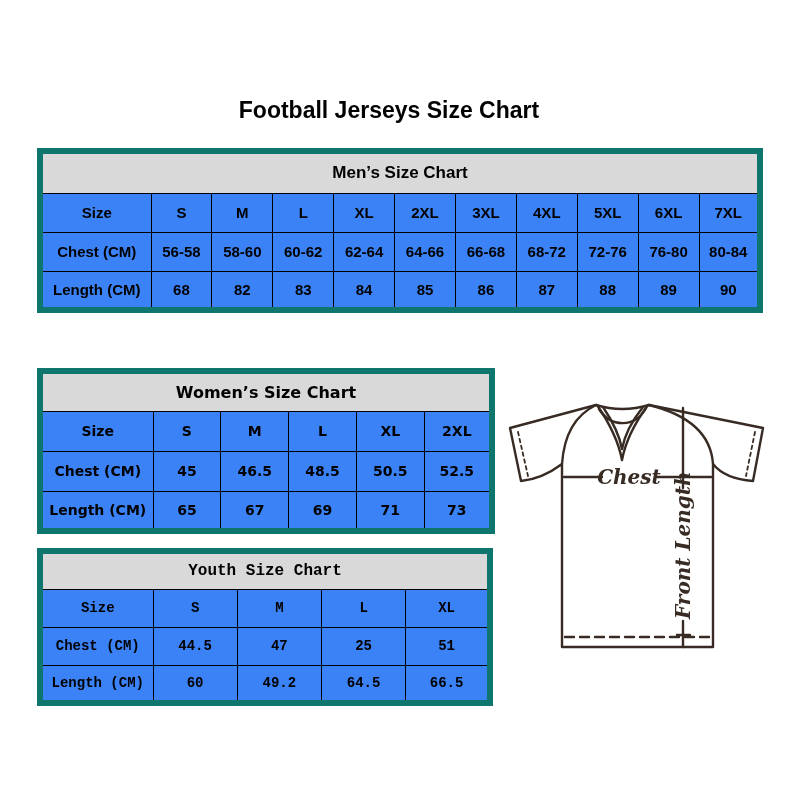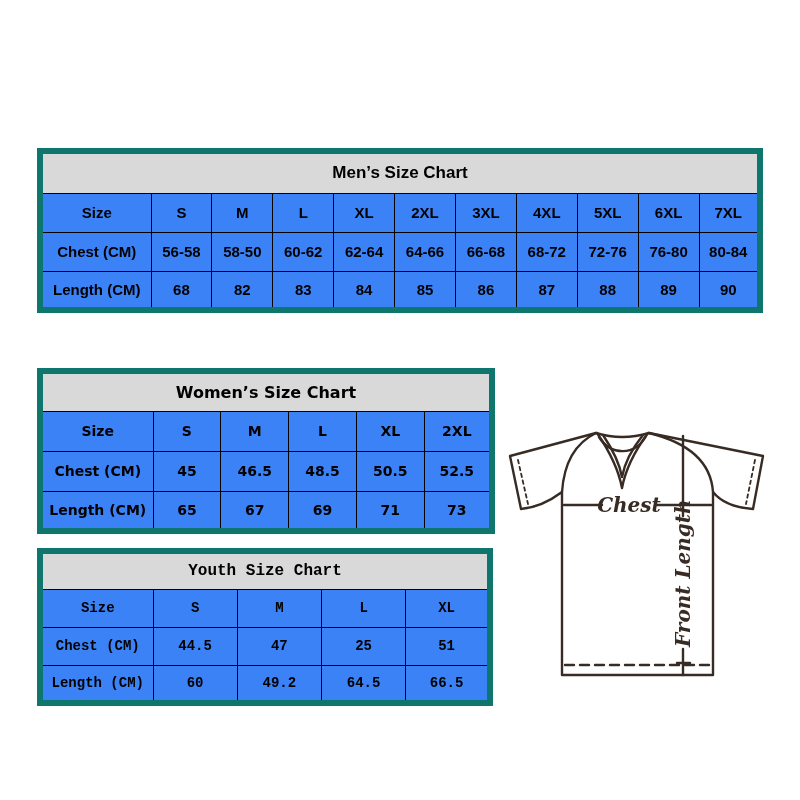--- a/index.html
+++ b/index.html
@@ -31,31 +31,32 @@
   #womens,#youth{font-family:"DejaVu Sans",sans-serif;font-size:14px;padding-left:32px;}
   #womens{left:37px;top:368px;width:458px;}
   #womens tr{height:40px;}
   #womens .caption{font-size:16px;}
   #womens col.label-col{width:113px;}
   #youth{left:37px;top:548px;width:456px;}
   #youth tr{height:38px;font-family:Liberation Mono, monospace;}
   #youth .caption{font-size:16px;}
   #youth col.label-col{width:113px;}
   
-  .jersey-wrap{position:absolute;left:506px;top:428px;width:260px;height:250px;}
+  .jersey-wrap{position:absolute;left:506px;top:400px;width:260px;height:250px;}
   .jersey-wrap svg{display:block;width:260px;height:250px;}
   .jersey-label{
     font-family:"DejaVu Serif",serif;font-style:italic;font-weight:bold;
   }
 </style>
 </head>
 <body>
 
 <div class="page">
 
+  <div class="page-title">Football Jerseys Size Chart</div>
 
   <table class="size-table" id="mens">
       <colgroup>
         <col class="label-col">
         <col>
         <col>
         <col>
         <col>
         <col>
         <col>
@@ -77,21 +78,21 @@
           <td>2XL</td>
           <td>3XL</td>
           <td>4XL</td>
           <td>5XL</td>
           <td>6XL</td>
           <td>7XL</td>
         </tr>
         <tr>
           <td class="label">Chest (CM)</td>
           <td>56-58</td>
-          <td>58-50</td>
+          <td>58-60</td>
           <td>60-62</td>
           <td>62-64</td>
           <td>64-66</td>
           <td>66-68</td>
           <td>68-72</td>
           <td>72-76</td>
           <td>76-80</td>
           <td>80-84</td>
         </tr>
         <tr>

